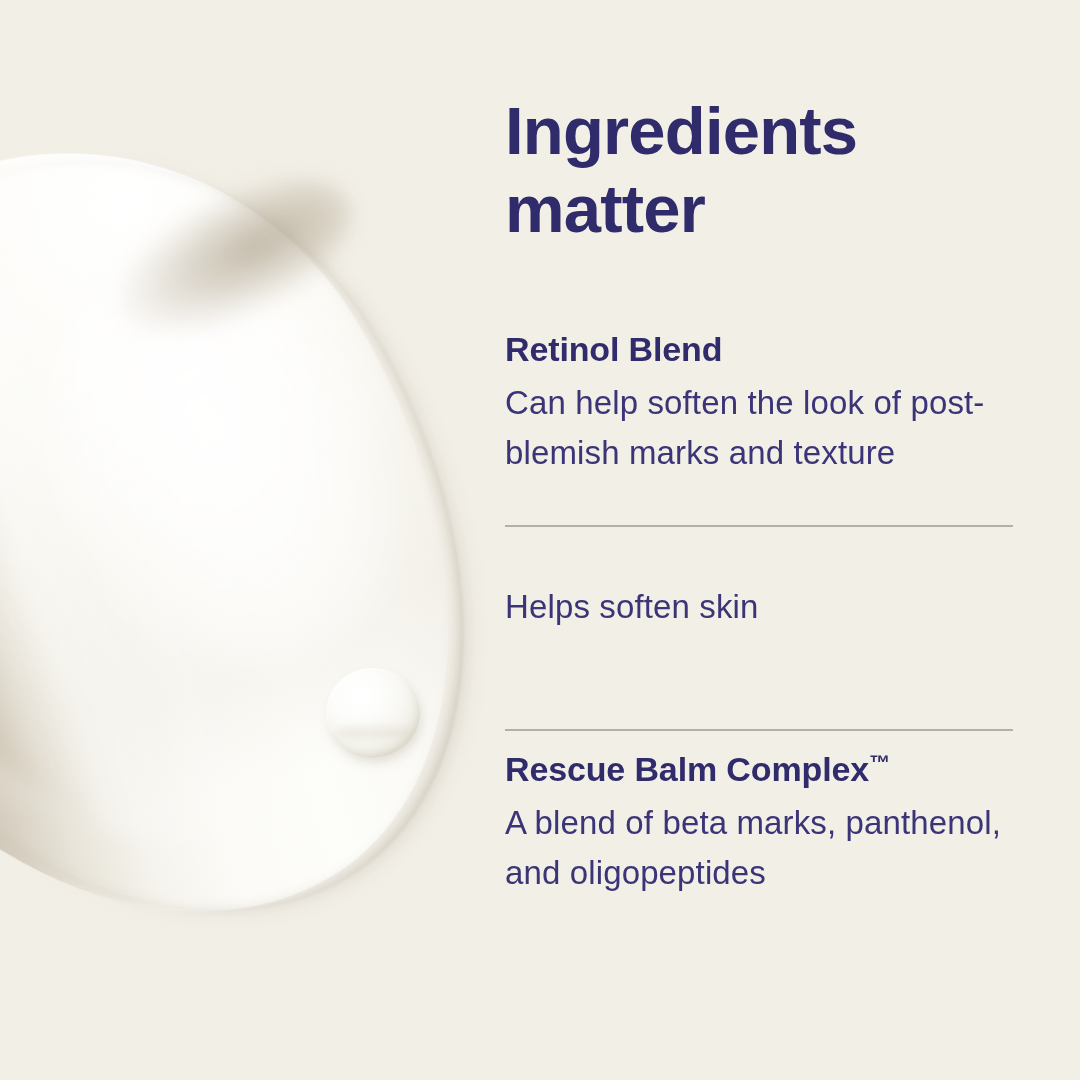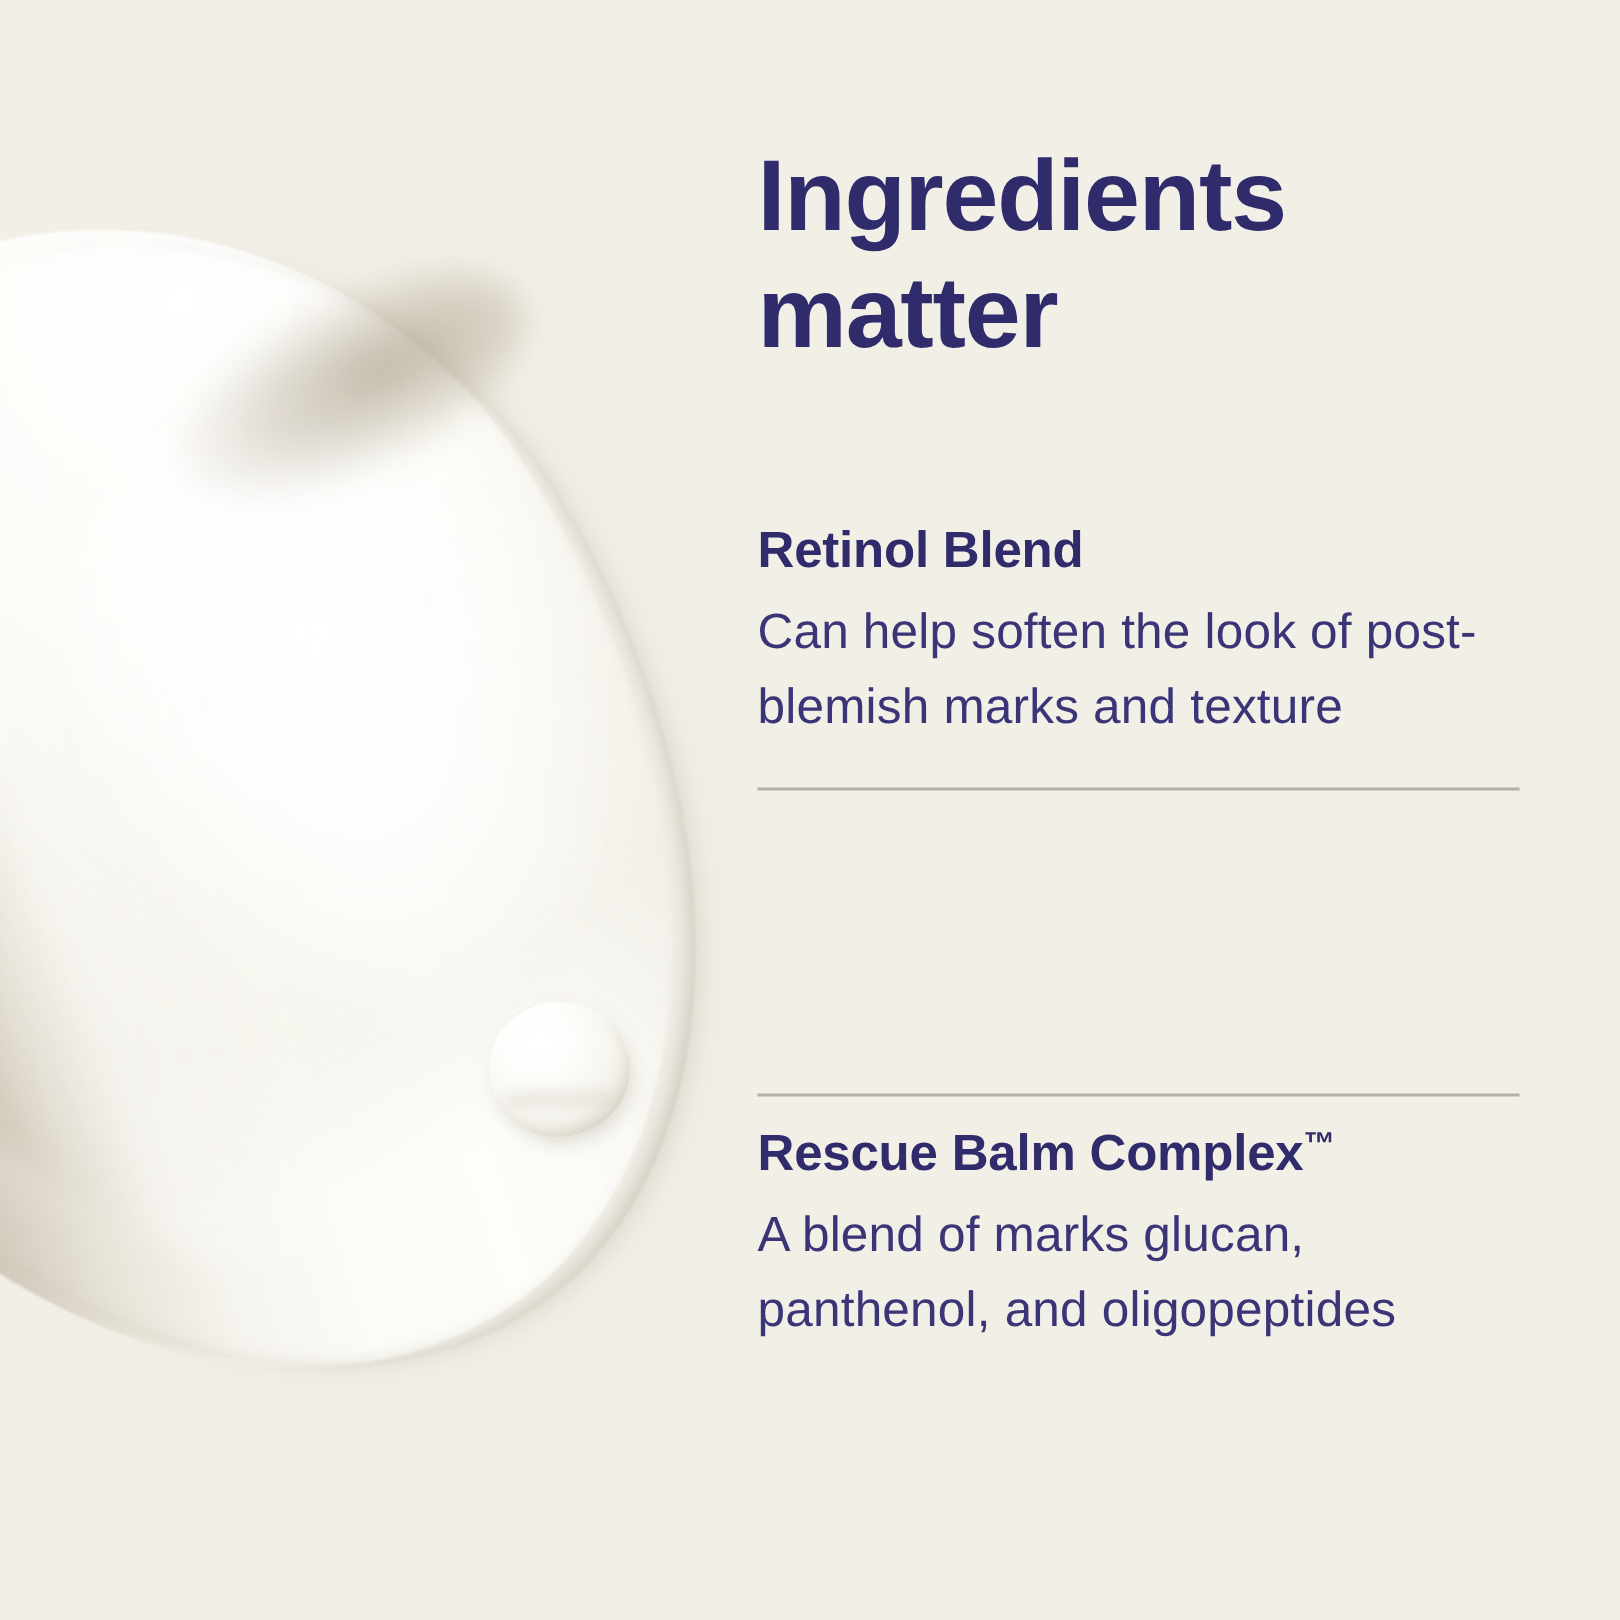--- a/index.html
+++ b/index.html
@@ -208,21 +208,21 @@
     letter-spacing: -0.012em;
     color: #302b6b;
     margin: 0;
   }
 
   .block {
     position: absolute;
     left: 0;
     width: 520px;
   }
-  .block-1 { top: 346px; }
+  .block-1 { top: 328px; }
   .block-2 { top: 582px; }
   .block-3 { top: 748px; }
 
   .ing-name {
     font-size: 34px;
     font-weight: 700;
     line-height: 1.28;
     letter-spacing: -0.004em;
     margin: 0 0 6px 0;
     color: #302b6b;
@@ -274,25 +274,26 @@
   <div class="content">
 
     <h1 class="headline">Ingredients matter</h1>
 
     <div class="block block-1">
       <p class="ing-name"><span>Retinol Blend</span><span class="tm"></span></p>
       <p class="ing-desc">Can help soften the look of post-blemish marks and texture</p>
     </div>
 
     <div class="block block-2">
+      <p class="ing-desc">Helps soften skin</p>
     </div>
 
     <div class="block block-3">
       <p class="ing-name"><span>Rescue Balm Complex</span><span class="tm">™</span></p>
-      <p class="ing-desc">A blend of marks glucan, panthenol, and oligopeptides</p>
+      <p class="ing-desc">A blend of beta marks, panthenol, and oligopeptides</p>
     </div>
 
   </div>
 
   <div class="divider divider-1"></div>
   <div class="divider divider-2"></div>
 
 </div>
 
 </body></html>

